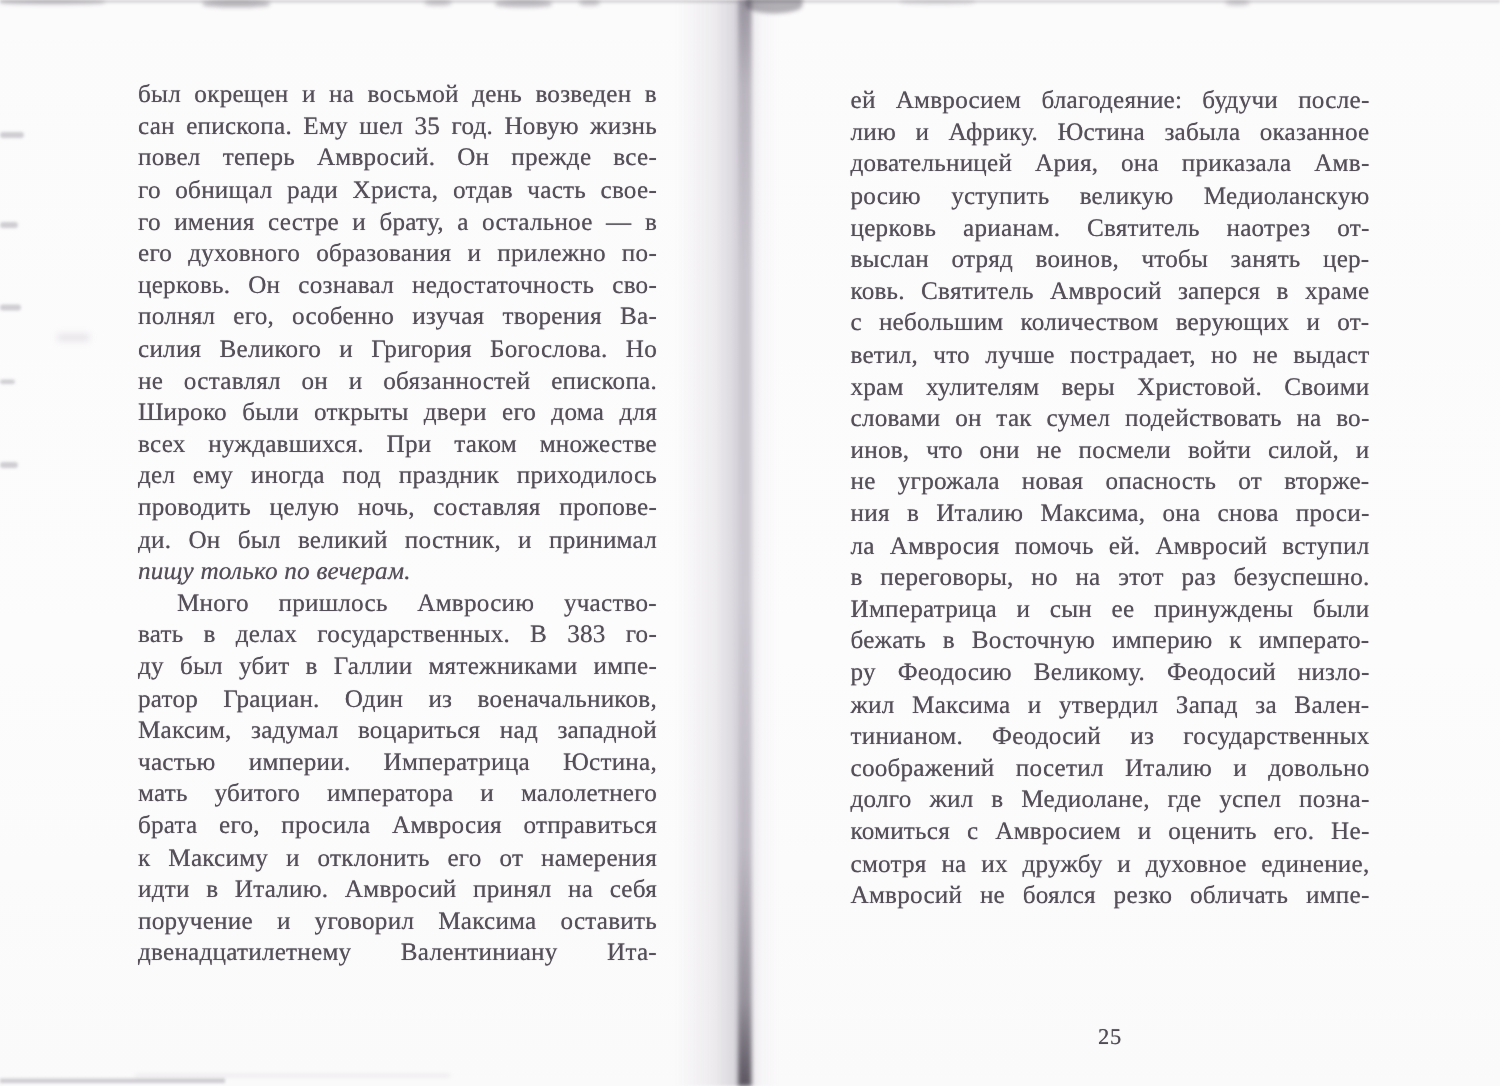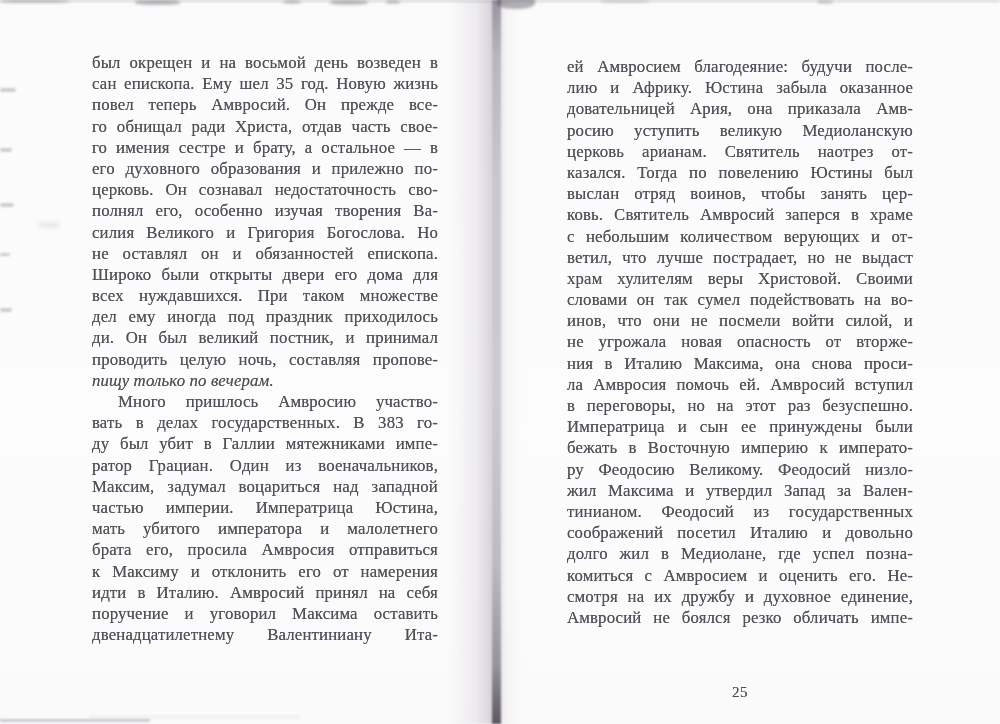--- a/index.html
+++ b/index.html
@@ -106,22 +106,22 @@
       <div class="line">го обнищал ради Христа, отдав часть свое-</div>
       <div class="line">го имения сестре и брату, а остальное — в</div>
       <div class="line">его духовного образования и прилежно по-</div>
       <div class="line">церковь. Он сознавал недостаточность сво-</div>
       <div class="line">полнял его, особенно изучая творения Ва-</div>
       <div class="line">силия Великого и Григория Богослова. Но</div>
       <div class="line">не оставлял он и обязанностей епископа.</div>
       <div class="line">Широко были открыты двери его дома для</div>
       <div class="line">всех нуждавшихся. При таком множестве</div>
       <div class="line">дел ему иногда под праздник приходилось</div>
+      <div class="line">проводить целую ночь, составляя пропове-</div>
       <div class="line">ди. Он был великий постник, и принимал</div>
-      <div class="line">проводить целую ночь, составляя пропове-</div>
       <div class="line end">пищу только по вечерам.</div>
       <div class="line indent">Много пришлось Амвросию участво-</div>
       <div class="line">вать в делах государственных. В 383 го-</div>
       <div class="line">ду был убит в Галлии мятежниками импе-</div>
       <div class="line">ратор Грациан. Один из военачальников,</div>
       <div class="line">Максим, задумал воцариться над западной</div>
       <div class="line">частью империи. Императрица Юстина,</div>
       <div class="line">мать убитого императора и малолетнего</div>
       <div class="line">брата его, просила Амвросия отправиться</div>
       <div class="line">к Максиму и отклонить его от намерения</div>
@@ -129,21 +129,20 @@
       <div class="line">поручение и уговорил Максима оставить</div>
       <div class="line">двенадцатилетнему Валентиниану Ита-</div>
     </div>
 
   <div class="text-block text-right">
       <div class="line">ей Амвросием благодеяние: будучи после-</div>
       <div class="line">лию и Африку. Юстина забыла оказанное</div>
       <div class="line">довательницей Ария, она приказала Амв-</div>
       <div class="line">росию уступить великую Медиоланскую</div>
       <div class="line">церковь арианам. Святитель наотрез от-</div>
-      <div class="line">казался. Тогда по повелению Юстины был</div>
       <div class="line">выслан отряд воинов, чтобы занять цер-</div>
       <div class="line">ковь. Святитель Амвросий заперся в храме</div>
       <div class="line">с небольшим количеством верующих и от-</div>
       <div class="line">ветил, что лучше пострадает, но не выдаст</div>
       <div class="line">храм хулителям веры Христовой. Своими</div>
       <div class="line">словами он так сумел подействовать на во-</div>
       <div class="line">инов, что они не посмели войти силой, и</div>
       <div class="line">не угрожала новая опасность от вторже-</div>
       <div class="line">ния в Италию Максима, она снова проси-</div>
       <div class="line">ла Амвросия помочь ей. Амвросий вступил</div>

